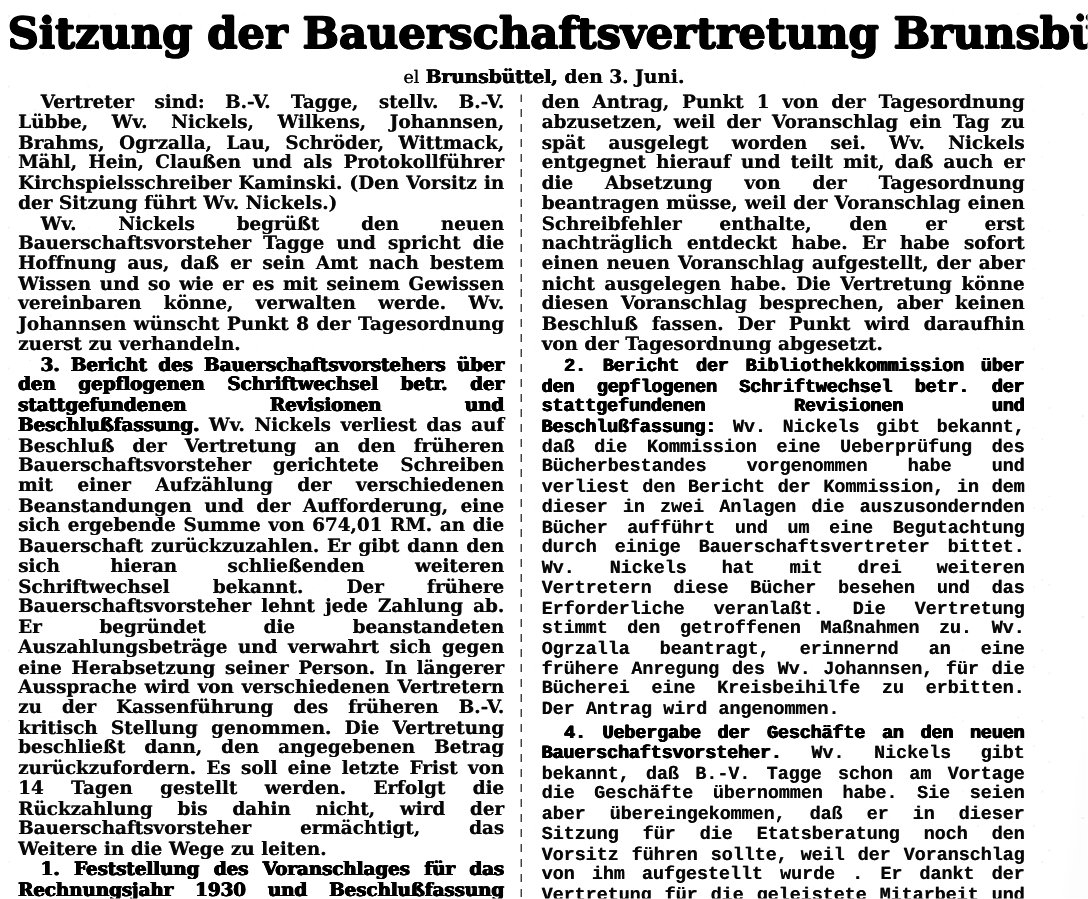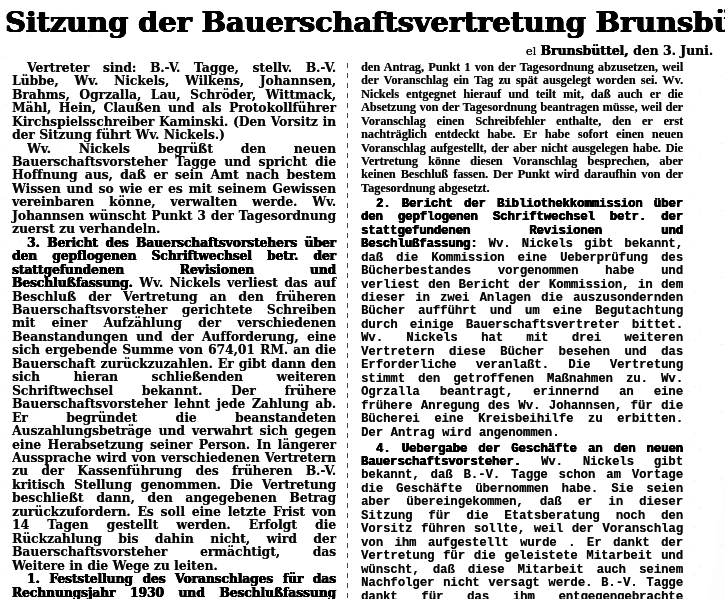--- a/index.html
+++ b/index.html
@@ -50,21 +50,21 @@
        0.4px 0.4px 0 #070707;
   }
   .rule-under-head {
     height: 2px;
     background: transparent;
     margin: 0 0 3px 0;
   }
 
   
   .byline {
-    text-align: right;
+    text-align: center;
     font-size: 12.4px;
     line-height: 1.15;
     margin: 2px 0 3px 0;
     color: #121212;
     font-weight: 700;
     text-shadow: 0.3px 0 0 #121212;
   }
   .byline .lead {
     font-weight: 400;
     font-size: 11.6px;
@@ -108,21 +108,21 @@
     text-align: justify;
     text-justify: inter-word;
     word-spacing: 0.2px;
     letter-spacing: -0.05px;
     text-indent: 15px;
     color: #141414;
     font-weight: 700;
     hyphens: manual;
     text-shadow: 0.28px 0 0 rgba(10,10,10,0.75);
   }
-  p.para.noindent { text-indent: 0; font-family: Liberation Serif, serif; }
+  p.para.noindent { text-indent: 0; }
   p.para.gap-before { margin-top: 2.5px; font-family: Liberation Mono, monospace; }
 
   
   .sec {
     font-weight: 900;
     letter-spacing: -0.1px;
     color: #050505;
     text-shadow:
        0.5px 0 0 #050505,
       -0.3px 0 0 #050505,
@@ -158,21 +158,21 @@
     <span>den 3. Juni.</span>
   </div>
 
   <div class="columns">
 
     <div class="col col-left">
       <p class="para">
         <span class="sec"></span><span>Vertreter sind: B.-V. Tagge, stellv. B.-V. Lübbe, Wv. Nickels, Wilkens, Johannsen, Brahms, Ogrzalla, Lau, Schröder, Wittmack, Mähl, Hein, Claußen und als Protokollführer Kirchspielsschreiber Kaminski. (Den Vorsitz in der Sitzung führt Wv. Nickels.)</span>
       </p>
       <p class="para">
-        <span class="sec"></span><span>Wv. Nickels begrüßt den neuen Bauerschaftsvorsteher Tagge und spricht die Hoffnung aus, daß er sein Amt nach bestem Wissen und so wie er es mit seinem Gewissen vereinbaren könne, verwalten werde. Wv. Johannsen wünscht Punkt 3 der Tagesordnung zuerst zu verhandeln.</span>
+        <span class="sec"></span><span>Wv. Nickels begrüßt den neuen Bauerschaftsvorsteher Tagge und spricht die Hoffnung aus, daß er sein Amt nach bestem Wissen und so wie er es mit seinem Gewissen vereinbaren könne, verwalten werde. Wv. Johannsen wünscht Punkt 8 der Tagesordnung zuerst zu verhandeln.</span>
       </p>
       <p class="para">
         <span class="sec">3. Bericht des Bauerschaftsvorstehers über den gepflogenen Schriftwechsel betr. der stattgefundenen Revisionen und Beschlußfassung.</span><span> Wv. Nickels verliest das auf Beschluß der Vertretung an den früheren Bauerschaftsvorsteher gerichtete Schreiben mit einer Aufzählung der verschiedenen Beanstandungen und der Aufforderung, eine sich ergebende Summe von 674,01 RM. an die Bauerschaft zurückzuzahlen. Er gibt dann den sich hieran schließenden weiteren Schriftwechsel bekannt. Der frühere Bauerschaftsvorsteher lehnt jede Zahlung ab. Er begründet die beanstandeten Auszahlungsbeträge und verwahrt sich gegen eine Herabsetzung seiner Person. In längerer Aussprache wird von verschiedenen Vertretern zu der Kassenführung des früheren B.-V. kritisch Stellung genommen. Die Vertretung beschließt dann, den angegebenen Betrag zurückzufordern. Es soll eine letzte Frist von 14 Tagen gestellt werden. Erfolgt die Rückzahlung bis dahin nicht, wird der Bauerschaftsvorsteher ermächtigt, das Weitere in die Wege zu leiten.</span>
       </p>
       <p class="para">
         <span class="sec">1. Feststellung des Voranschlages für das Rechnungsjahr 1930 und Beschlußfassung über die Höhe der zur Deckung des Etats zu erhebenden Zuschläge zur Grundvermögens- und Gewerbesteuer.</span>
       </p>
     </div>
 
     <div class="gutter"></div>

